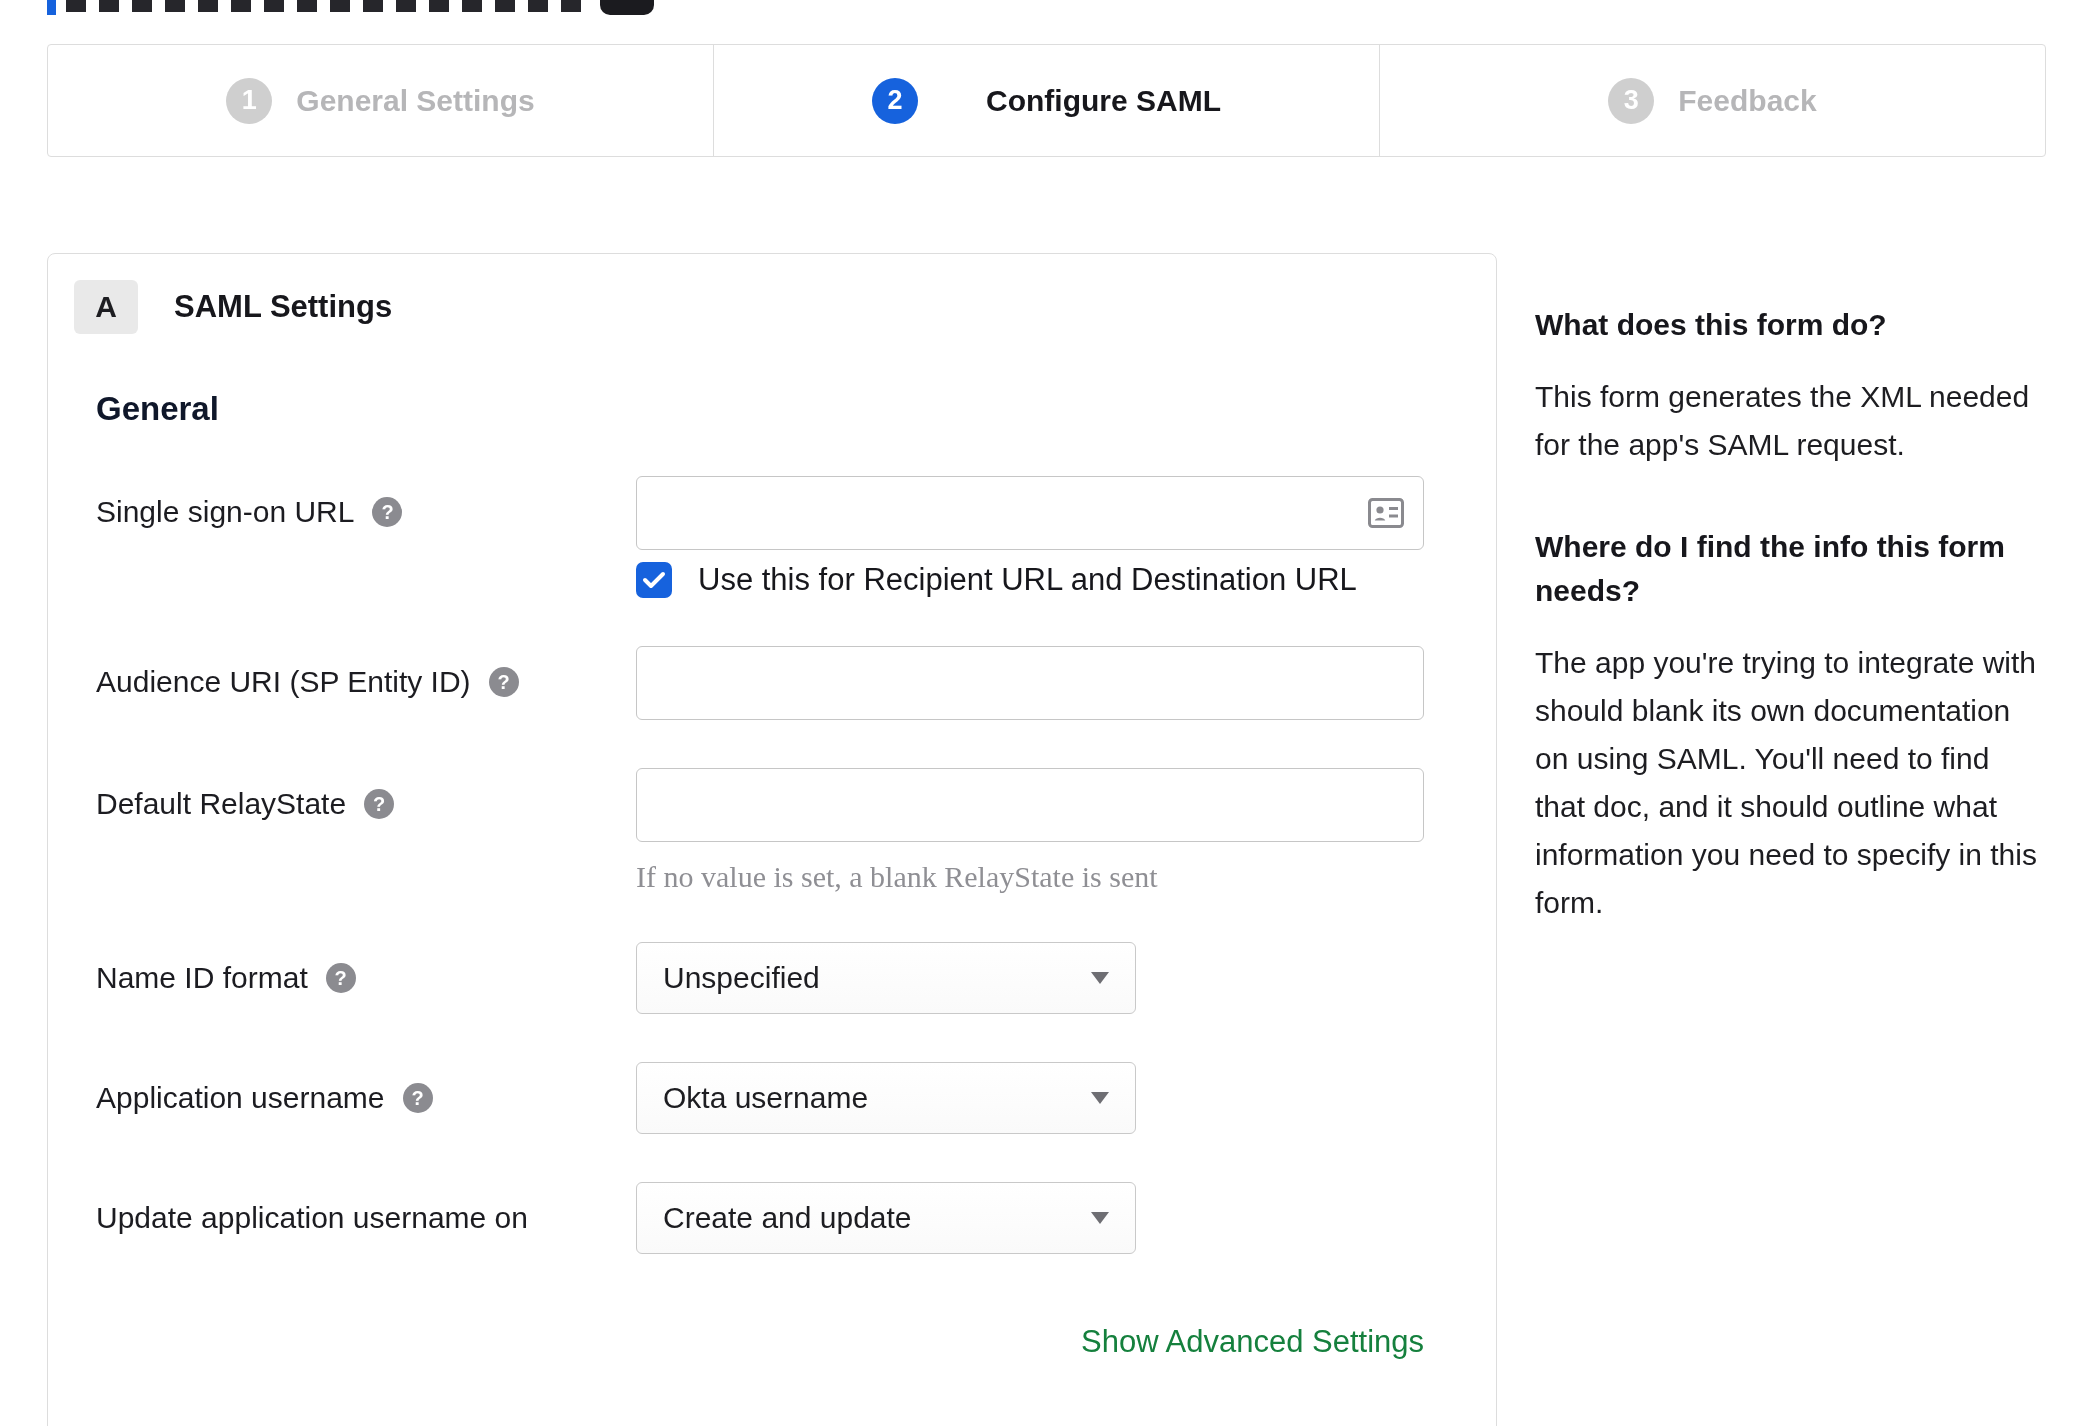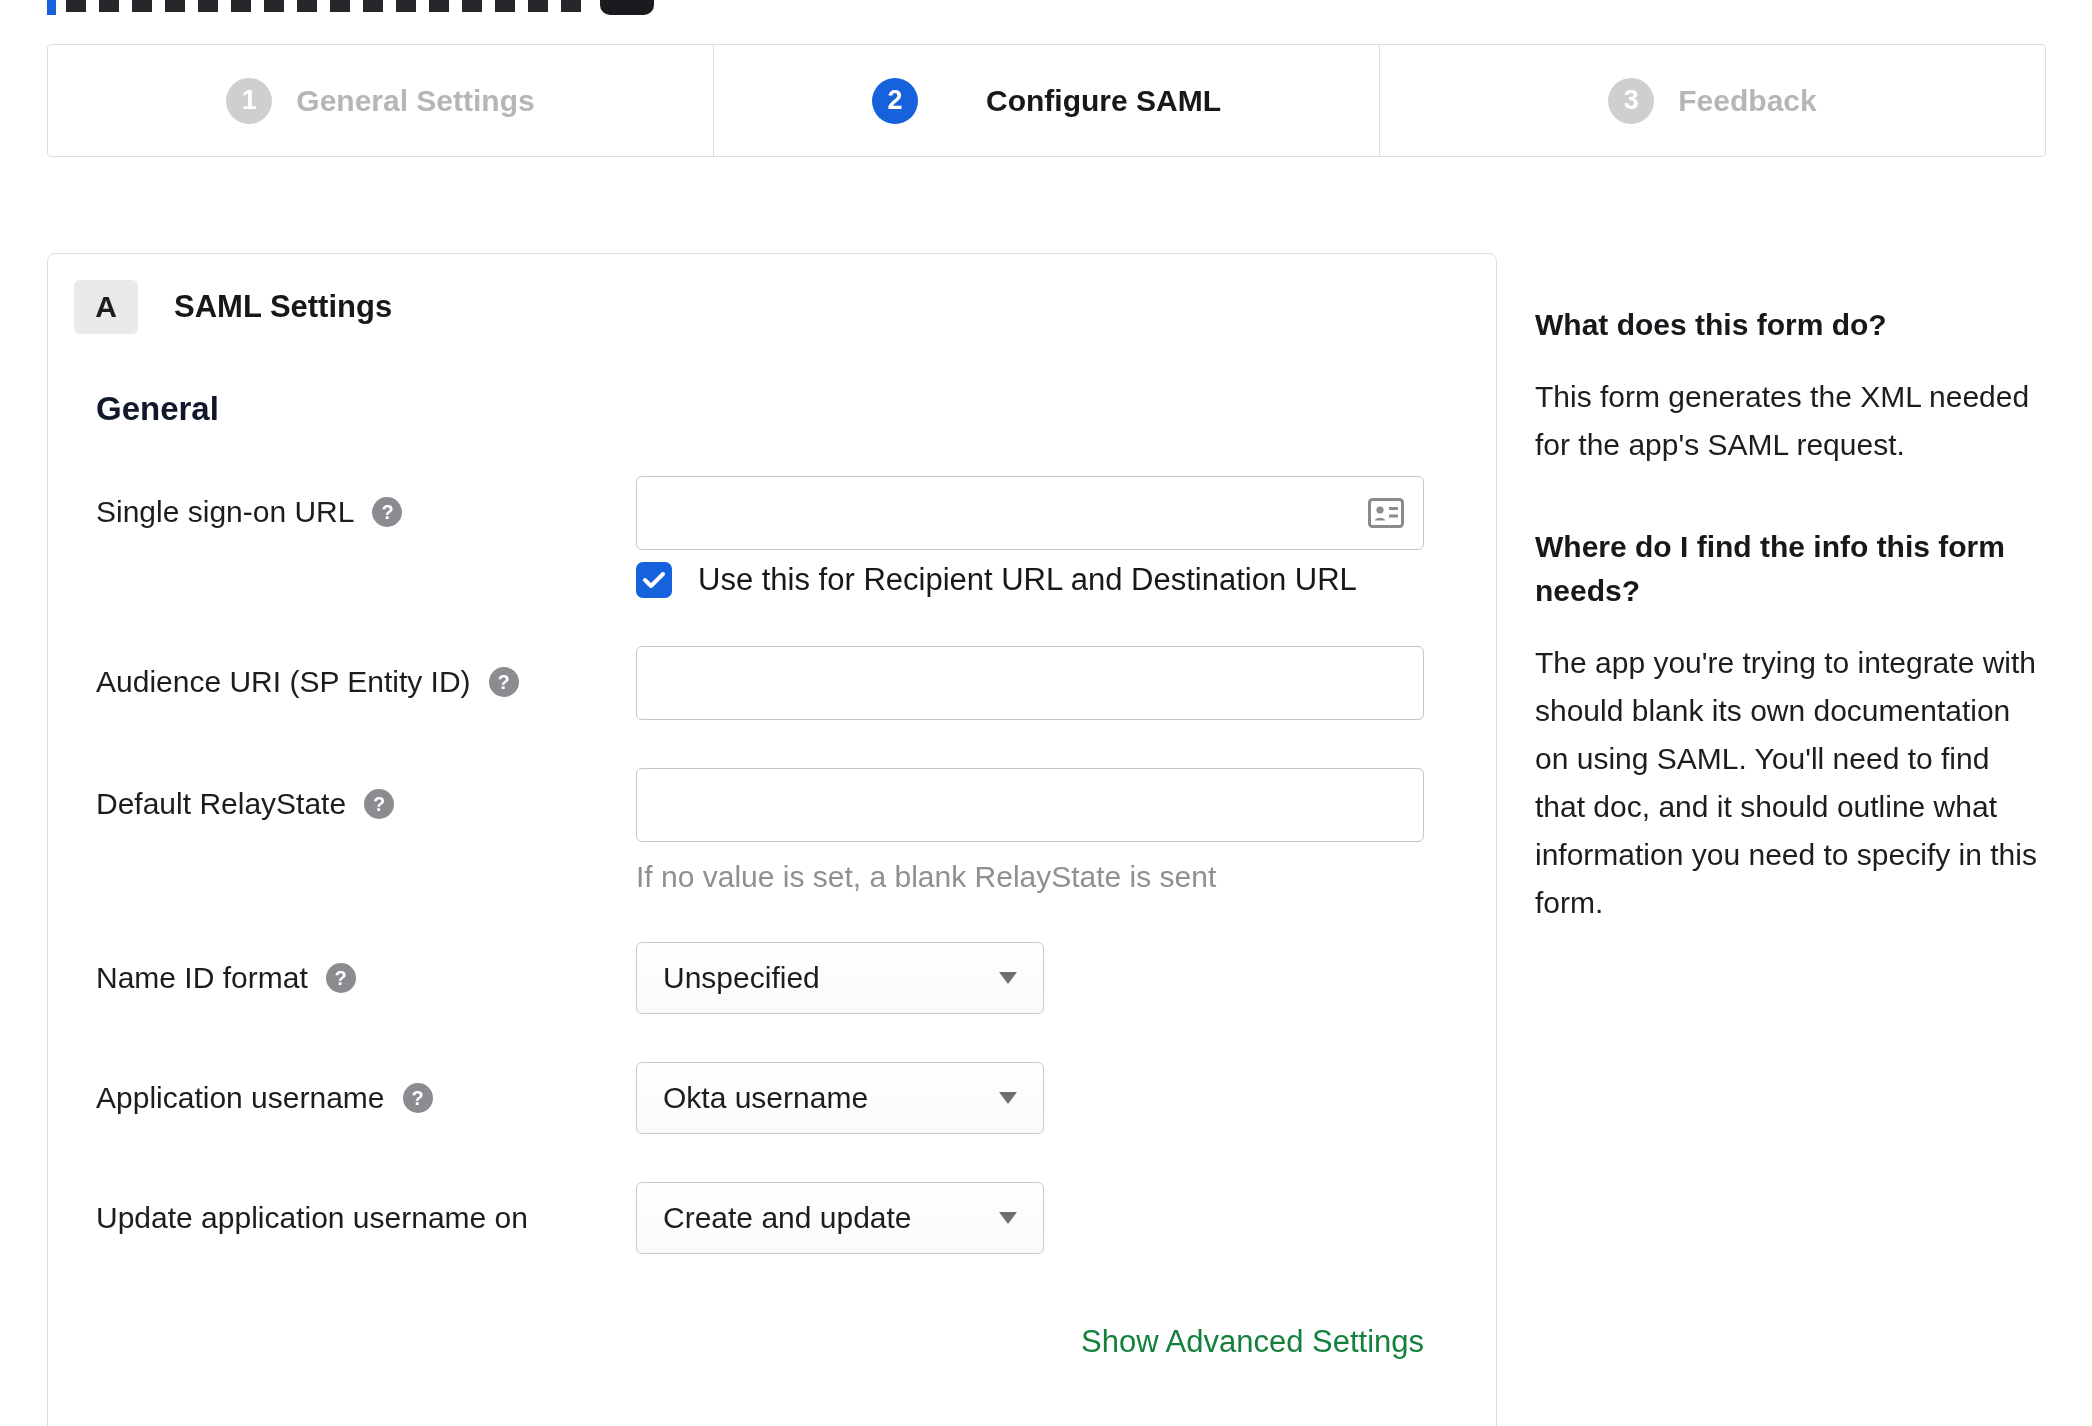--- a/index.html
+++ b/index.html
@@ -50,23 +50,23 @@
   .text-input { width:788px; height:74px; border:1px solid #c6c6c6; border-radius:6px;
     font-size:30px; padding:0 70px 0 24px; color:#1d1d21; background:#fff; outline:none;
     font-family:inherit; }
   .card-icon { position:absolute; right:20px; top:22px; cursor:pointer; line-height:0; }
 
   .checkbox-row { margin-top:12px; display:flex; align-items:center; gap:26px; }
   .checkbox { width:36px; height:36px; border-radius:7px; background:#1662dd;
     display:flex; align-items:center; justify-content:center; cursor:pointer; flex:none; }
   .checkbox-label { font-size:31px; color:#17171c; }
 
-  .hint { margin-top:18px; font-size:30px; color:#8f8f94; }
-
-  .select { width:408px; height:72px; border:1px solid #c9c9c9; border-radius:6px;
+  .hint { margin-top:18px; font-size:30px; color:#8f8f94;font-family:Liberation Serif, serif; }
+
+  .select { width:500px; height:72px; border:1px solid #c9c9c9; border-radius:6px;
     display:flex; align-items:center; justify-content:space-between; padding:0 26px;
     font-size:30px; color:#1d1d21; background:linear-gradient(#ffffff,#fafafa); cursor:pointer; }
   .select-arrow { width:0; height:0; border-left:9px solid transparent; border-right:9px solid transparent;
     border-top:12px solid #6e6e73; flex:none; margin-left:20px; }
 
   .advanced-row { margin-top:70px; display:flex; justify-content:flex-end; }
   .advanced-link { color:#15803d; font-size:31px; text-decoration:none; font-weight:normal; cursor:pointer; }
 
   
   .help-panel { margin-left:38px; width:512px; padding-top:50px; }

